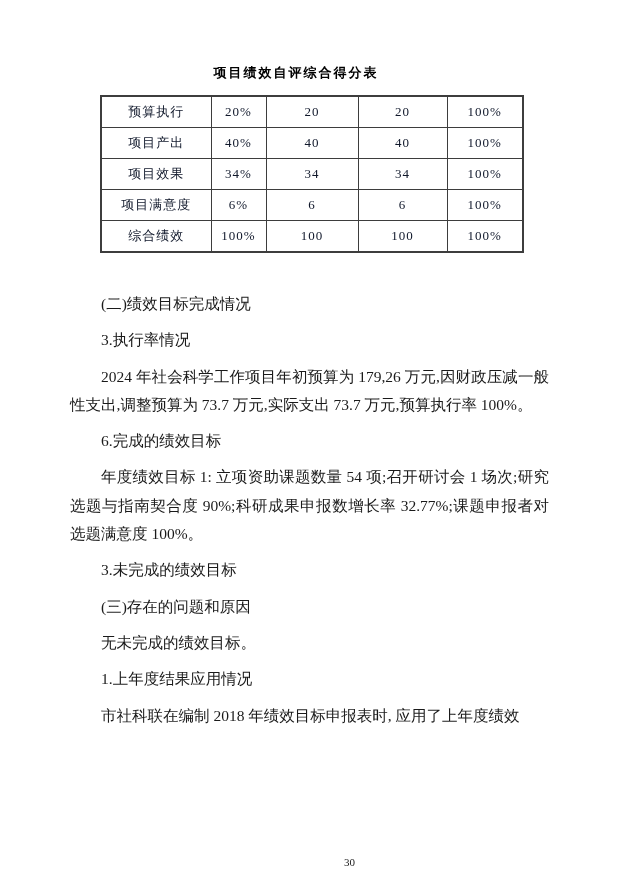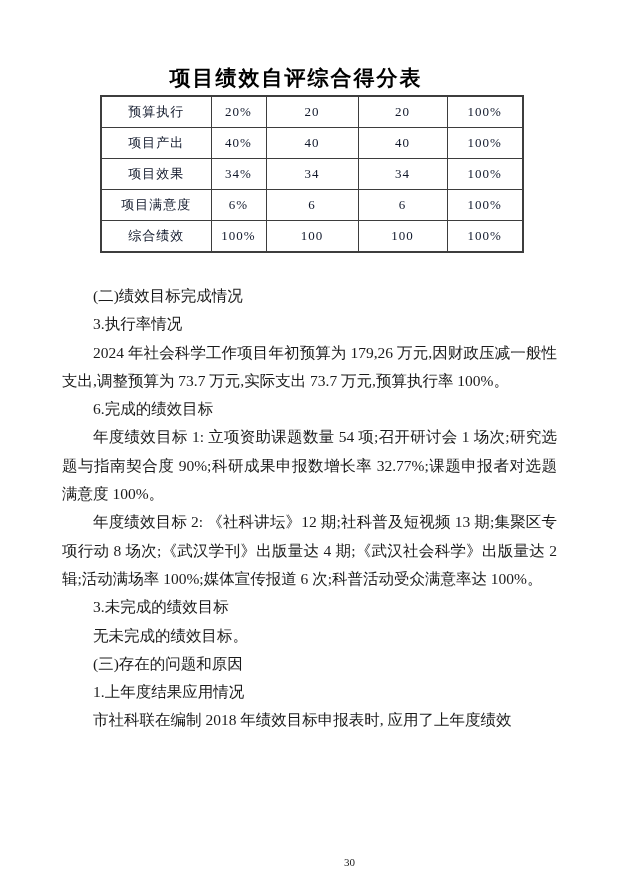--- a/index.html
+++ b/index.html
@@ -11,21 +11,21 @@
     overflow: hidden;
     font-family: "Liberation Serif", "DejaVu Serif", serif;
     color: #141414;
   }
   .doc-title {
     position: absolute;
     top: 64px;
     left: 0;
     width: 592px;
     text-align: center;
-    font-size: 21px;
+    font-size: 13px;
     font-weight: bold;
     letter-spacing: 2px;
     color: #000000;
   }
   table.score-table {
     position: absolute;
     top: 95px;
     left: 100px;
     width: 422px;
     border-collapse: collapse;
@@ -49,21 +49,21 @@
     position: absolute;
     top: 282px;
     left: 62px;
     width: 495px;
     font-size: 15.5px;
     line-height: 28.3px;
     text-align: justify;
     text-justify: inter-ideograph;
     color: #1a1a1a;
   }
-  .body-text p { margin: 0; text-indent: 2em; }
+  .body-text p { margin: 8px; text-indent: 2em; }
   .page-footer {
     position: absolute;
     top: 856px;
     left: 0;
     width: 619px;
     text-align: center;
     font-size: 11px;
     color: #222222;
     padding-left: 40px;
   }
@@ -121,23 +121,22 @@
       </tr>
     </tbody>
   </table>
 
   <div class="body-text">
     <p>(二)绩效目标完成情况</p>
     <p>3.执行率情况</p>
     <p>2024 年社会科学工作项目年初预算为 179,26 万元,因财政压减一般性支出,调整预算为 73.7 万元,实际支出 73.7 万元,预算执行率 100%。</p>
     <p>6.完成的绩效目标</p>
     <p>年度绩效目标 1: 立项资助课题数量 54 项;召开研讨会 1 场次;研究选题与指南契合度 90%;科研成果申报数增长率 32.77%;课题申报者对选题满意度 100%。</p>
-    <p>年度绩效目标 2: 《社科讲坛》12 期;社科普及短视频 13 期;集聚区专项行动 8 场次;《武汉学刊》出版量达 4 期;《武汉社会科学》出版量达 2 辑;活动满场率 100%;媒体宣传报道 6 次;科普活动受众满意率达 100%。</p>
     <p>3.未完成的绩效目标</p>
+    <p>(三)存在的问题和原因</p>
     <p>无未完成的绩效目标。</p>
-    <p>(三)存在的问题和原因</p>
     <p>1.上年度结果应用情况</p>
     <p>市社科联在编制 2018 年绩效目标申报表时, 应用了上年度绩效</p>
   </div>
 
   <div class="page-footer">30</div>
 
 </div>
 
 </body></html>

